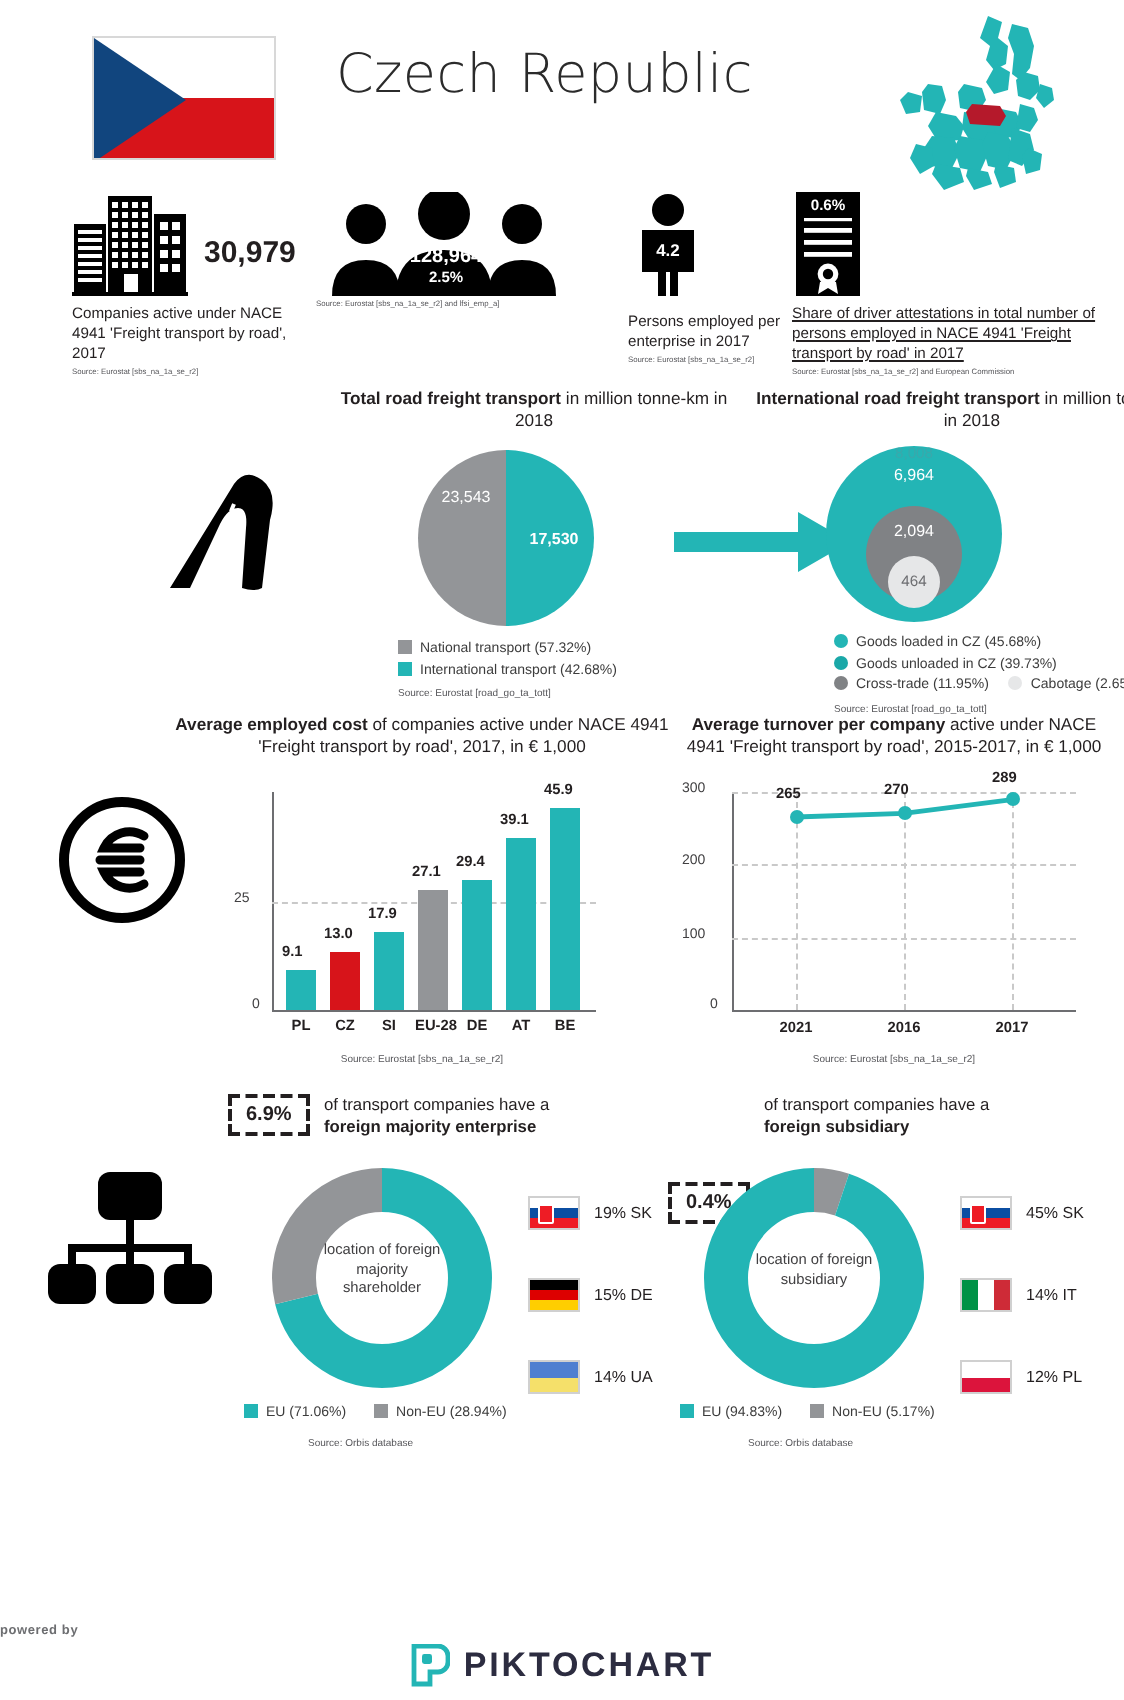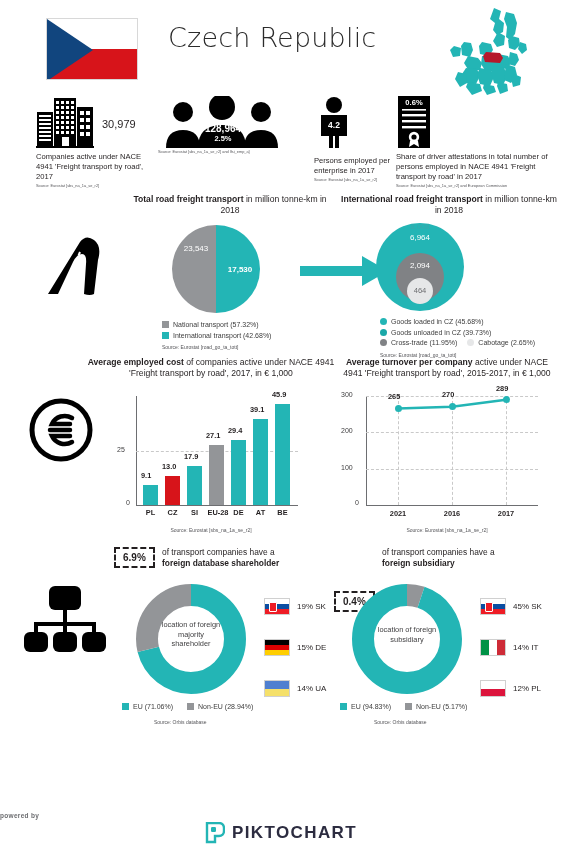--- a/index.html
+++ b/index.html
@@ -30,34 +30,34 @@
     position: absolute; left: 168px; top: 22px;
     font-size: 27px; font-weight: 300; letter-spacing: .2px;
     color: #2b2b2b; font-family: "DejaVu Sans", sans-serif;
   }
   .eu-map { position: absolute; right: 8px; top: 6px; width: 130px; height: 90px; }
 
   
   .kpi-row { position: relative; height: 96px; }
   .kpi { position: absolute; top: 0; }
   .kpi-num {
-    font-size: 11px; font-weight: normal; color: #231f20;
+    font-size: 15px; font-weight: bold; color: #231f20;
   }
   .kpi-desc {
     font-size: 7.6px; line-height: 1.32; color: #231f20; font-weight: 500;
   }
   .kpi-src { font-size: 3.9px; color: #56565a; margin-top: 2px; line-height:1.2; }
 
   .k1 { left: 36px; width: 120px; }
   .k2 { left: 158px; width: 152px; }
   .k3 { left: 314px; width: 76px; }
   .k4 { left: 396px; width: 160px; }
 
   
-  .sec2 { position: relative; height: 165px; }
+  .sec2 { position: relative; height: 165px; margin-left: 37px; }
   .chart-title {
     text-align: center; font-size: 8.6px; line-height: 1.32; color: #231f20;
   }
   .chart-title b { font-weight: bold; }
   .legend { font-size: 7px; color: #3c3c3c; line-height: 1.55; }
   .legend .sw { display:inline-block; width:7px; height:7px; margin-right:4px; vertical-align:-1px; }
   .legend .dot { display:inline-block; width:7px; height:7px; border-radius:50%; margin-right:4px; vertical-align:-1px; }
   .src { font-size: 5px; color: #56565a; }
 
   .road-icon { position:absolute; left:40px; top:42px; width:74px; height:62px; }
@@ -243,21 +243,21 @@
             <rect x="6" y="18" width="24" height="2.4"></rect>
             <rect x="6" y="24" width="24" height="2.4"></rect>
             <rect x="6" y="30" width="24" height="2.4"></rect>
             <circle cx="18" cy="41" r="5.2"></circle>
             <path d="M14 45 l-1 6 5-3 5 3 -1-6z"></path>
           </g>
           <circle cx="18" cy="41" r="2.6" fill="#000"></circle>
         </svg>
         <div style="position:absolute;left:2px;top:2px;width:32px;text-align:center;color:#fff;font-size:7.6px;font-weight:bold;">0.6%</div>
       </div>
-      <div class="kpi-desc" style="margin-top:4px;">Share of driver attestations in total number of persons employed in NACE 4941 'Freight transport by road' in 2017</div>
+      <div class="kpi-desc" style="margin-top:4px;text-decoration:underline;">Share of driver attestations in total number of persons employed in NACE 4941 'Freight transport by road' in 2017</div>
       <div class="kpi-src">Source: Eurostat [sbs_na_1a_se_r2] and European Commission</div>
     </div>
   </div>
 
   <div class="sec2">
 
     <svg class="road-icon" viewBox="0 0 74 62">
       <path d="M8 60 L40 8 Q46 0 54 6 Q62 12 58 26 L54 60 Q50 62 44 60 L46 30 Q47 20 42 20 Q37 20 33 28 L18 60 Z" fill="#000"></path>
       <g stroke="#fff" stroke-width="2" stroke-dasharray="4 4" fill="none">
         <path d="M40 18 L26 52"></path>
@@ -414,21 +414,21 @@
       <rect x="41" y="38" width="4" height="12" fill="#000"></rect>
       <rect x="70" y="38" width="4" height="12" fill="#000"></rect>
       <rect x="2" y="48" width="24" height="20" rx="6" fill="#000"></rect>
       <rect x="31" y="48" width="24" height="20" rx="6" fill="#000"></rect>
       <rect x="60" y="48" width="24" height="20" rx="6" fill="#000"></rect>
     </svg>
 
     <div style="position:absolute;left:112px;top:0px;width:225px;">
       <div class="pct-box" style="left:2px;top:5px;">6.9%</div>
       <div class="pct-text" style="left:50px;top:5px;width:175px;">
-        <span>of transport companies have a </span><br><b>foreign database shareholder</b>
+        <span>of transport companies have a </span><br><b>foreign majority enterprise</b>
       </div>
 
       <div style="position:absolute;left:24px;top:42px;width:110px;height:110px;">
         <svg width="110" height="110" viewBox="0 0 110 110">
           <circle cx="55" cy="55" r="44" fill="none" stroke="#23b5b5" stroke-width="22" stroke-dasharray="196.4 80.1" transform="rotate(-90 55 55)"></circle>
           <circle cx="55" cy="55" r="44" fill="none" stroke="#939598" stroke-width="22" stroke-dasharray="80.1 196.4" stroke-dashoffset="-196.4" transform="rotate(-90 55 55)"></circle>
         </svg>
         <div class="donut-center" style="left:22px;top:36px;width:66px;">location of foreign majority shareholder</div>
       </div>
 

